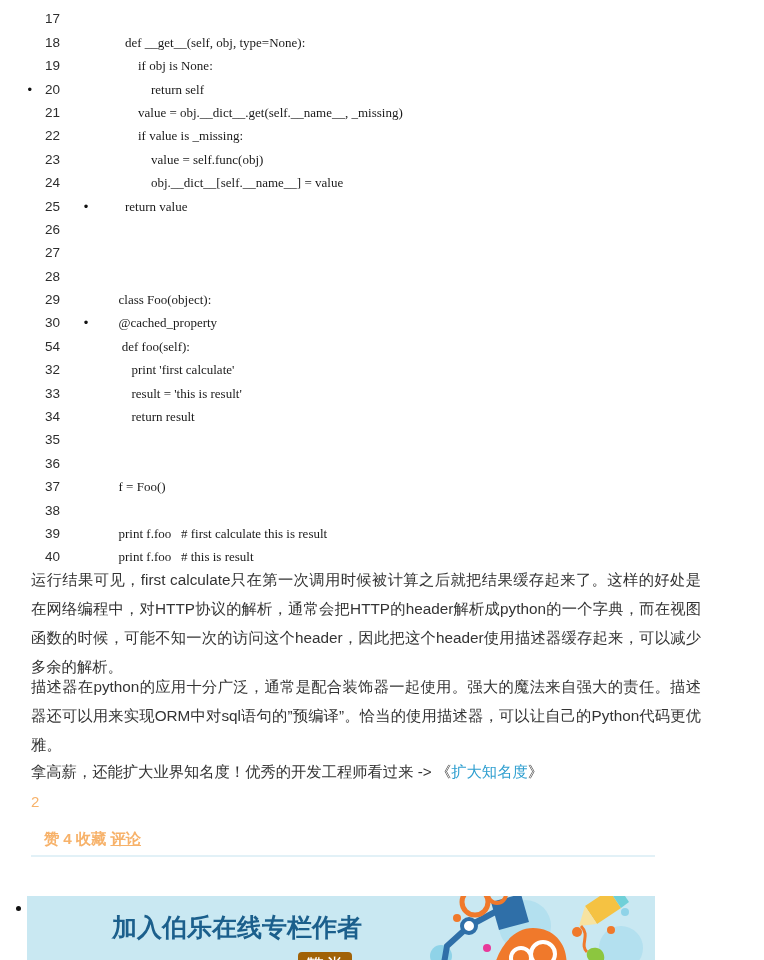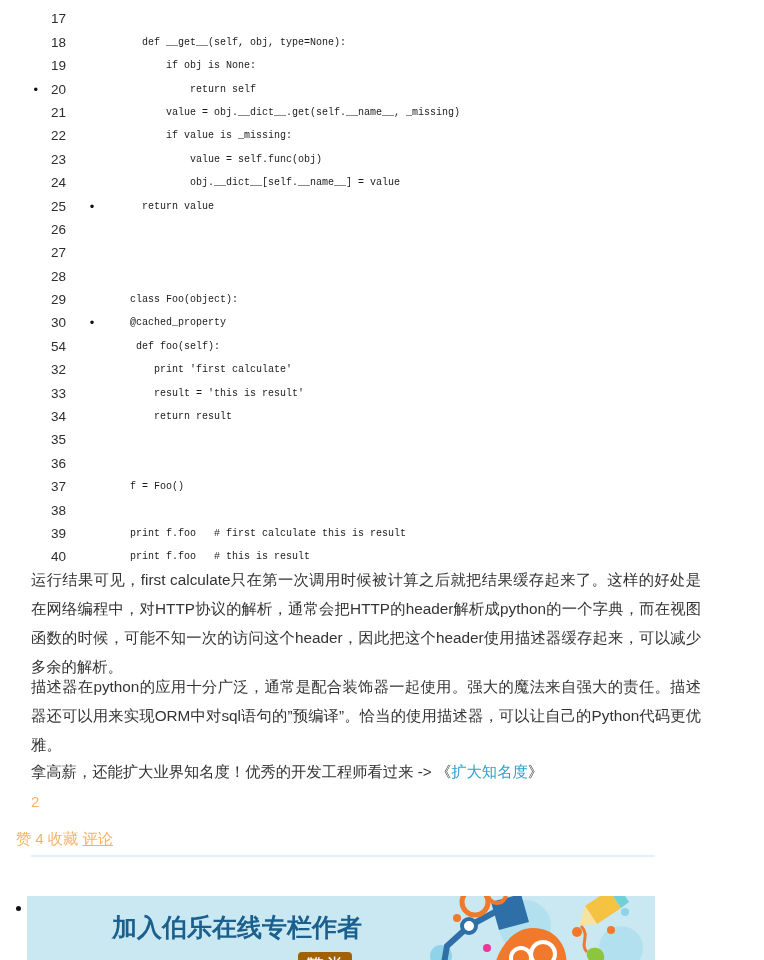--- a/index.html
+++ b/index.html
@@ -22,21 +22,20 @@
     position: absolute;
     left: 0;
     top: -16px;
     width: 764px;
   }
   .code-row {
     display: flex;
     align-items: center;
     height: 23.4px;
     line-height: 23.4px;
-    margin-left: 6px;
   }
   .gutter-bullet {
     width: 32px;
     text-align: right;
     font-size: 13px;
     color: #111111;
     line-height: 23.4px;
   }
   .lineno {
     width: 28px;
@@ -50,24 +49,24 @@
   }
   .inline-bullet {
     width: 52px;
     text-align: center;
     font-size: 13px;
     color: #111111;
     line-height: 23.4px;
   }
   .code-text {
     flex: 1;
-    font-size: 10px;
+    font-size: 13px;
     color: #1a1a1a;
     white-space: pre;
-    font-family: Liberation Mono, monospace;
+    font-family: Liberation Serif, serif;
     line-height: 23.4px;
     padding-left: 0px;
   }
 
   
   .prose {
     position: absolute;
     left: 31px;
     width: 670px;
     font-size: 15.3px;
@@ -90,26 +89,27 @@
   .meta-count {
     position: absolute;
     left: 31px;
     top: 791px;
     font-size: 15px;
     color: #f7b26a;
     line-height: 22px;
   }
   .actions {
     position: absolute;
-    left: 16px;
+    left: 44px;
     top: 828px;
     font-size: 15.3px;
     color: #f7b26a;
     line-height: 22px;
     white-space: nowrap;
+    font-weight: bold;
   }
   .actions .act { color: #f7b26a; text-decoration: none; }
   .actions .act.underlined { text-decoration: underline; }
   .actions .sep { display: inline-block; width: 4px; }
 
   .hr-light {
     position: absolute;
     left: 31px;
     top: 855px;
     width: 624px;

